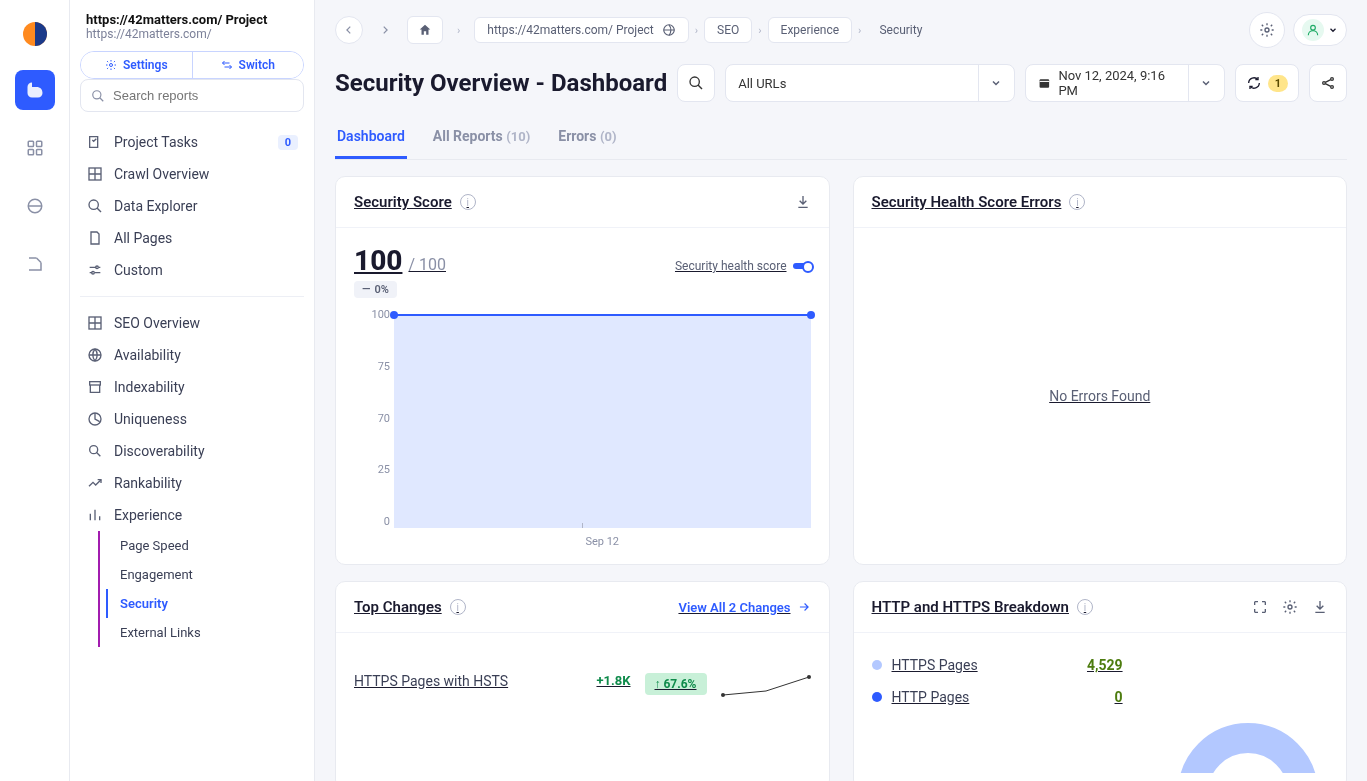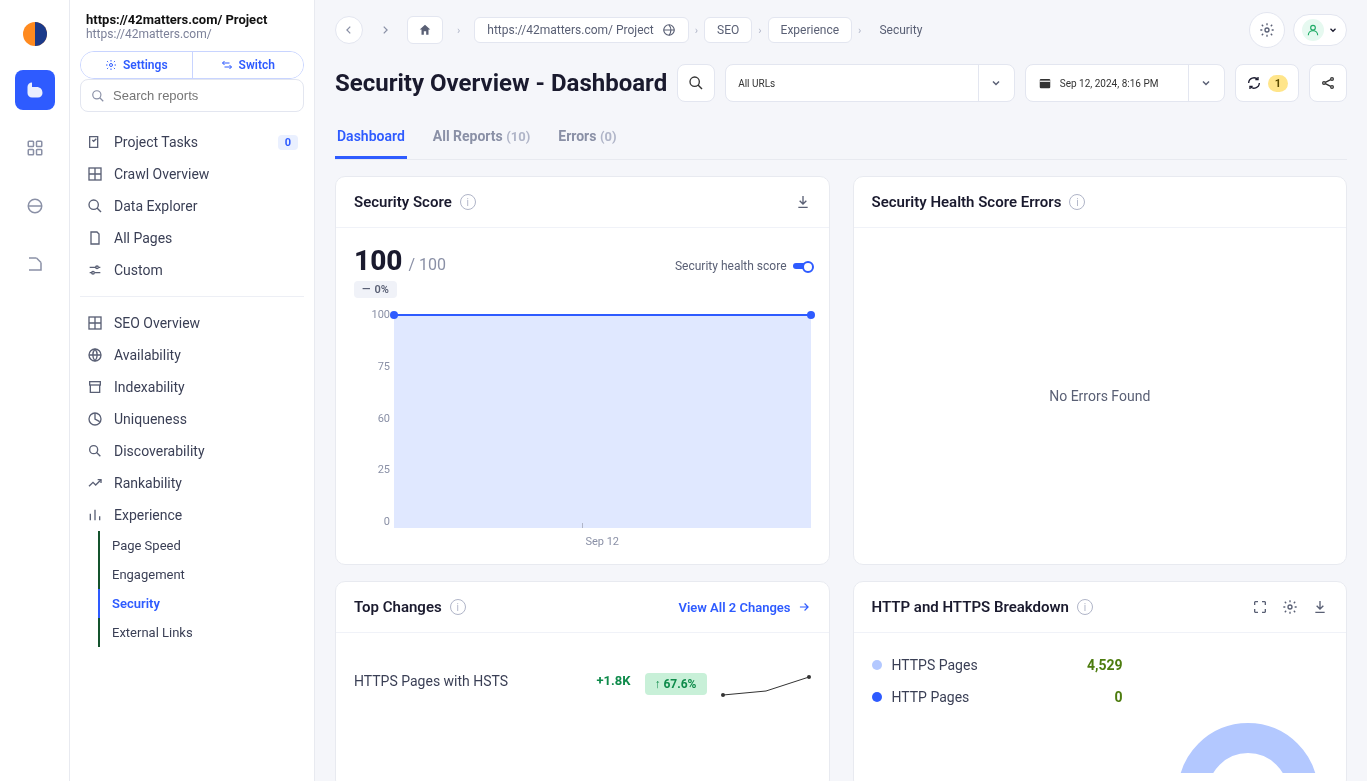--- a/index.html
+++ b/index.html
@@ -15,49 +15,49 @@
 .site-sub { font-size: 12px; color: #7c8199; }
 .btn-row { display: flex; gap: 0; border:1px solid #c8d4ff; border-radius: 18px; overflow:hidden;}
 .pill { flex: 1; display: flex; align-items: center; justify-content: center; gap: 6px; padding: 6px 8px; background: #fff; color: #2e5bff; font-size: 12px; font-weight: 600; cursor: pointer; }
 .pill:first-child { border-right:1px solid #c8d4ff;}
 .search-box { display: flex; align-items: center; gap: 8px; border: 1px solid #e3e6f0; border-radius: 8px; padding: 8px 10px; margin-bottom: 14px; color: #8a90a6; }
 .search-box input { border: none; outline: none; flex: 1; font-size: 13px; color: #333; background: transparent; }
 .nav-item { display: flex; align-items: center; gap: 10px; padding: 8px 6px; color: #3a3f55; cursor: pointer; border-radius: 6px; font-size: 14px; }
 .nav-item .ico { width: 18px; display: flex; justify-content: center; color: #5a6075; }
 .nav-item .badge-count { margin-left: auto; background: #eaf0ff; color: #2e5bff; font-size: 11px; font-weight: 700; padding: 1px 7px; border-radius: 4px; }
 .nav-sep { height: 1px; background: #edeff5; margin: 10px 0; }
-.nav-sub { margin-left: 18px; border-left: 2px solid #14532d; padding-left: 12px; }
+.nav-sub { margin-left: 18px; border-left: 2px solid #a21caf; padding-left: 20px; }
 .nav-sub .sub-item { padding: 7px 4px; font-size: 13px; color: #3a3f55; cursor: pointer; border-left: 2px solid transparent; margin-left: -14px; padding-left: 12px;}
 .nav-sub .sub-item.active { color: #2e5bff; font-weight: 600; border-left: 2px solid #2e5bff;}
 .main { flex: 1; display: flex; flex-direction: column; overflow: hidden; }
 .topbar { display: flex; align-items: center; padding: 12px 20px; gap: 8px; }
 .nav-arrow { width: 28px; height: 28px; border-radius: 50%; border: 1px solid #e3e6f0; display: flex; align-items: center; justify-content: center; color: #8a90a6; cursor: pointer; background:#fff;}
 .home-ico { width: 36px; height: 28px; border-radius: 6px; border: 1px solid #e3e6f0; display: flex; align-items: center; justify-content: center; color: #5a6075; cursor: pointer; background:#fff;}
 .crumbs { display: flex; align-items: center; gap: 0; }
 .crumb { display: flex; align-items: center; gap: 8px; padding: 5px 12px; border: 1px solid #e3e6f0; border-radius: 6px; background: #fff; font-size: 12px; color: #5a6075; cursor: pointer; }
 .crumb.last { border: none; background: transparent; cursor: default; }
 .crumb-sep { color: #b0b5c8; padding: 0 6px; font-size: 11px; }
 .spacer { flex: 1; }
 .top-btn { width: 36px; height: 36px; border-radius: 50%; border: 1px solid #e3e6f0; display: flex; align-items: center; justify-content: center; color: #5a6075; cursor: pointer; background:#fff;}
 .avatar-drop { display: flex; align-items: center; gap: 4px; border: 1px solid #e3e6f0; border-radius: 18px; padding: 4px 8px; cursor: pointer; background:#fff;}
 .avatar-ico { width: 22px; height: 22px; border-radius: 50%; background: #e6f9f0; display: flex; align-items: center; justify-content: center; color: #1fab66; }
 .hdr-row { display: flex; align-items: center; padding: 4px 20px 14px; gap: 10px; }
 .page-title { font-size: 24px; font-weight: 700; color: #1a1a2e; }
 .sq-btn { width: 38px; height: 38px; border: 1px solid #e3e6f0; border-radius: 8px; display: flex; align-items: center; justify-content: center; background: #fff; color: #333; cursor: pointer; }
 .dropdown { display: flex; align-items: center; border: 1px solid #e3e6f0; border-radius: 8px; background: #fff; height: 38px; }
-.dropdown .dd-body { flex: 1; padding: 0 12px; display: flex; align-items: center; gap: 8px; font-size: 10px; color: #333; }
+.dropdown .dd-body { flex: 1; padding: 0 12px; display: flex; align-items: center; gap: 8px; font-size: 13px; color: #333; }
 .dropdown .dd-caret { width: 36px; border-left: 1px solid #e3e6f0; display: flex; align-items: center; justify-content: center; color: #5a6075; cursor: pointer; height:100%;}
 .refresh-btn { display: flex; align-items: center; gap: 6px; border: 1px solid #e3e6f0; border-radius: 8px; background: #fff; height: 38px; padding: 0 10px; cursor: pointer; }
 .refresh-btn .badge-y { background: #ffe58a; color: #5a4b00; font-size: 11px; font-weight: 700; padding: 2px 7px; border-radius: 10px; }
 .content { flex: 1; overflow-y: auto; padding: 0 20px 20px; }
 .tabs { display: flex; gap: 24px; border-bottom: 1px solid #e8eaf0; margin-bottom: 16px; }
 .tab { padding: 12px 2px; font-size: 14px; color: #8a90a6; cursor: pointer; border-bottom: 3px solid transparent; font-weight: bold; }
 .tab.active { color: #2e5bff; font-weight: 600; border-bottom-color: #2e5bff; }
 .tab .cnt { color: #b0b5c8; font-size: 13px; }
-.card-row { display: flex; gap: 23px; margin-bottom: 16px; }
+.card-row { display: flex; gap: 23px; margin-bottom: 16px; text-decoration: underline; }
 .card { background: #fff; border: 1px solid #e8eaf0; border-radius: 10px; flex: 1; display: flex; flex-direction: column; }
 .card-hdr { display: flex; align-items: center; padding: 16px 18px; gap: 8px; border-bottom: 1px solid #f0f2f8; }
 .card-hdr .ttl { font-size: 15px; font-weight: 600; color: #1a1a2e; }
 .info-ico { width: 16px; height: 16px; border-radius: 50%; border: 1.5px solid #b0b5c8; color: #b0b5c8; font-size: 10px; display: flex; align-items: center; justify-content: center; }
 .card-hdr .tools { margin-left: auto; display: flex; gap: 14px; color: #5a6075; }
 .tools span { cursor: pointer; }
 .card-body { padding: 16px 18px; flex: 1; }
 .score-row { display: flex; align-items: baseline; gap: 6px; }
 .score-big { font-size: 28px; font-weight: 800; }
 .score-max { font-size: 16px; color: #8a90a6; }
@@ -349,21 +349,21 @@
               <path d="M6 9l6 6 6-6"></path>
             </svg>
           </div>
       </div>
       <div class="dropdown" style="width:200px">
         <div class="dd-body">
           <svg width="14" height="14" viewBox="0 0 24 24" fill="currentColor">
               <rect x="3" y="5" width="18" height="16" rx="2"></rect>
               <path d="M3 9h18" stroke="#fff" stroke-width="2"></path>
             </svg>
-          <span>Sep 12, 2024, 8:16 PM</span>
+          <span>Nov 12, 2024, 9:16 PM</span>
         </div>
         <div class="dd-caret">
             <svg width="12" height="12" viewBox="0 0 24 24" fill="none" stroke="currentColor" stroke-width="3">
               <path d="M6 9l6 6 6-6"></path>
             </svg>
           </div>
       </div>
       <div class="refresh-btn">
         <svg width="16" height="16" viewBox="0 0 24 24" fill="none" stroke="currentColor" stroke-width="2">
             <path d="M4 12a8 8 0 0 1 14-5M20 12a8 8 0 0 1-14 5"></path>
@@ -408,21 +408,21 @@
               <div class="legend">
                 <span>Security health score</span>
                 <span class="dot"></span>
               </div>
             </div>
             <span class="delta-chip">— <span>0%</span></span>
             <div class="chart-area">
               <div class="y-axis">
                 <span>100</span>
                 <span>75</span>
-                <span>60</span>
+                <span>70</span>
                 <span>25</span>
                 <span>0</span>
               </div>
               <div class="plot">
                 <div class="fill"></div>
                 <div class="line"></div>
                 <div class="pt" style="left:-4px"></div>
                 <div class="pt" style="right:-4px;left:auto"></div>
               </div>
               <div class="x-tick"></div>

